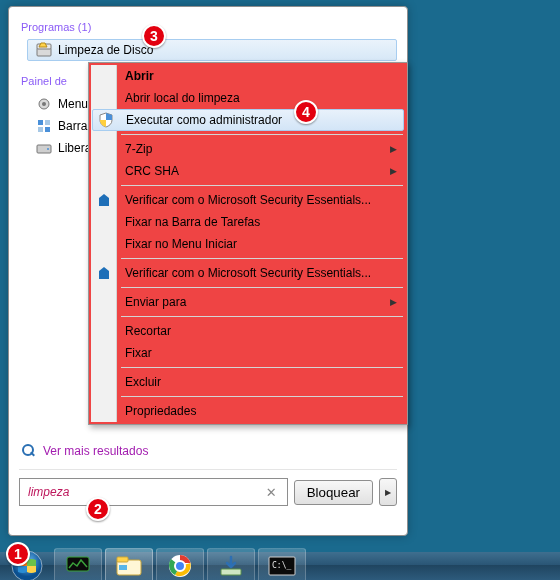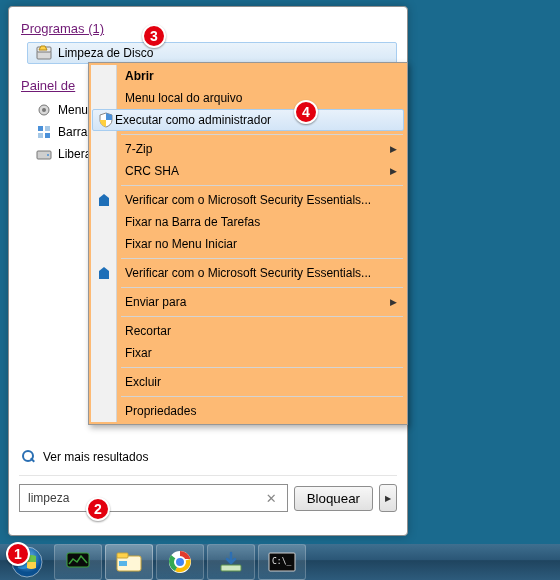--- a/index.html
+++ b/index.html
@@ -20,24 +20,23 @@
     top: 6px;
     width: 400px;
     height: 530px;
     background: #fff;
     border: 1px solid #8e8e8e;
     border-radius: 4px;
     box-shadow: 0 0 10px rgba(0,0,0,0.25);
     padding: 10px 10px 6px 10px;
   }
   .section-heading {
-    color: #701a75;
-    font-size: 13px;
+    color: #8b5cf6;
+    font-size: 11px;
     padding: 4px 2px 6px 2px;
-    text-decoration: underline;
   }
   .result-item {
     display: flex;
     align-items: center;
     gap: 6px;
     padding: 2px 8px;
     border: 1px solid transparent;
     border-radius: 2px;
   }
   .result-item.selected {
@@ -46,21 +45,21 @@
   }
   .result-indented { margin-left: 8px; }
   .result-icon { width: 16px; height: 16px; flex-shrink: 0; }
   .section2 { margin-top: 10px; }
   .divider {
     height: 1px;
     background: #e5e5e5;
     margin: 6px 0;
   }
   .see-more {
-    color: #000000;
+    color: #a21caf;
     display: flex;
     align-items: center;
     gap: 6px;
     padding: 4px 2px;
     margin-top: 280px;
   }
   .search-row {
     display: flex;
     gap: 6px;
     align-items: center;
@@ -74,21 +73,22 @@
     display: flex;
     align-items: center;
     padding: 0 6px;
     gap: 6px;
   }
   .search-box input {
     flex: 1;
     border: none;
     outline: none;
     font: inherit;
-    color: #404040;
+    font-style: italic;
+    color: #be185d;
     background: transparent;
   }
   .search-clear {
     color: #888;
     font-size: 13px;
     cursor: pointer;
     padding: 0 4px;
   }
   .lock-button {
     height: 25px;
@@ -110,21 +110,21 @@
     align-items: center;
     justify-content: center;
     cursor: pointer;
   }
   
   .context-menu {
     position: absolute;
     left: 88px;
     top: 62px;
     width: 320px;
-    background: #fdba74;
+    background: #ef4444;
     border: 1px solid #979797;
     box-shadow: 2px 3px 6px rgba(0,0,0,0.3);
     padding: 2px;
   }
   .cm-iconcol {
     position: absolute;
     left: 2px; top: 2px; bottom: 2px;
     width: 26px;
     background: #f1f1f1;
     border-right: 1px solid #d4d4d4;
@@ -136,21 +136,21 @@
     height: 22px;
     padding-left: 34px;
     padding-right: 20px;
     color: #000;
   }
   .cm-item.highlight {
     background: linear-gradient(#e8f1fb, #d3e5f7);
     border: 1px solid #a7cdf0;
     border-radius: 2px;
     margin: 0 1px;
-    padding-left: 22px;
+    padding-left: 33px;
   }
   .cm-item .cm-icon {
     position: absolute;
     left: 5px;
     width: 16px; height: 16px;
   }
   .cm-sub {
     position: absolute;
     right: 8px;
     font-size: 9px;
@@ -160,21 +160,21 @@
     height: 1px;
     background: #d4d4d4;
     margin: 3px 2px 3px 30px;
   }
   .cm-bold { font-weight: bold; }
   
   .taskbar {
     position: absolute;
     left: 0; bottom: 0;
     width: 560px;
-    height: 36px;
+    height: 28px;
     background: linear-gradient(#3f6f8f 0%, #2a5676 45%, #1f445f 46%, #2d5b7c 100%);
     display: flex;
     align-items: center;
     padding-left: 2px;
     gap: 1px;
   }
   .tb-item {
     width: 48px;
     height: 36px;
     margin: 0 1px;
@@ -288,21 +288,21 @@
   </div>
 </div>
 
 <div class="context-menu">
   <div class="cm-iconcol"></div>
 
   <div class="cm-item cm-bold">
       <span>Abrir</span>
     </div>
   <div class="cm-item">
-      <span>Menu local do arquivo</span>
+      <span>Abrir local do limpeza</span>
     </div>
   <div class="cm-item highlight">
     <svg class="cm-icon" viewBox="0 0 16 16">
       <path d="M8 1 L14 3 V8 C14 12 11 14 8 15 C5 14 2 12 2 8 V3 Z" fill="#fff" stroke="#888"></path>
       <path d="M8 1 L14 3 V8 H8 Z" fill="#4a90d9"></path>
       <path d="M8 8 V15 C5 14 2 12 2 8 Z" fill="#ffcf3d"></path>
     </svg>
     <span>Executar como administrador</span>
   </div>
   <div class="cm-sep"></div>

